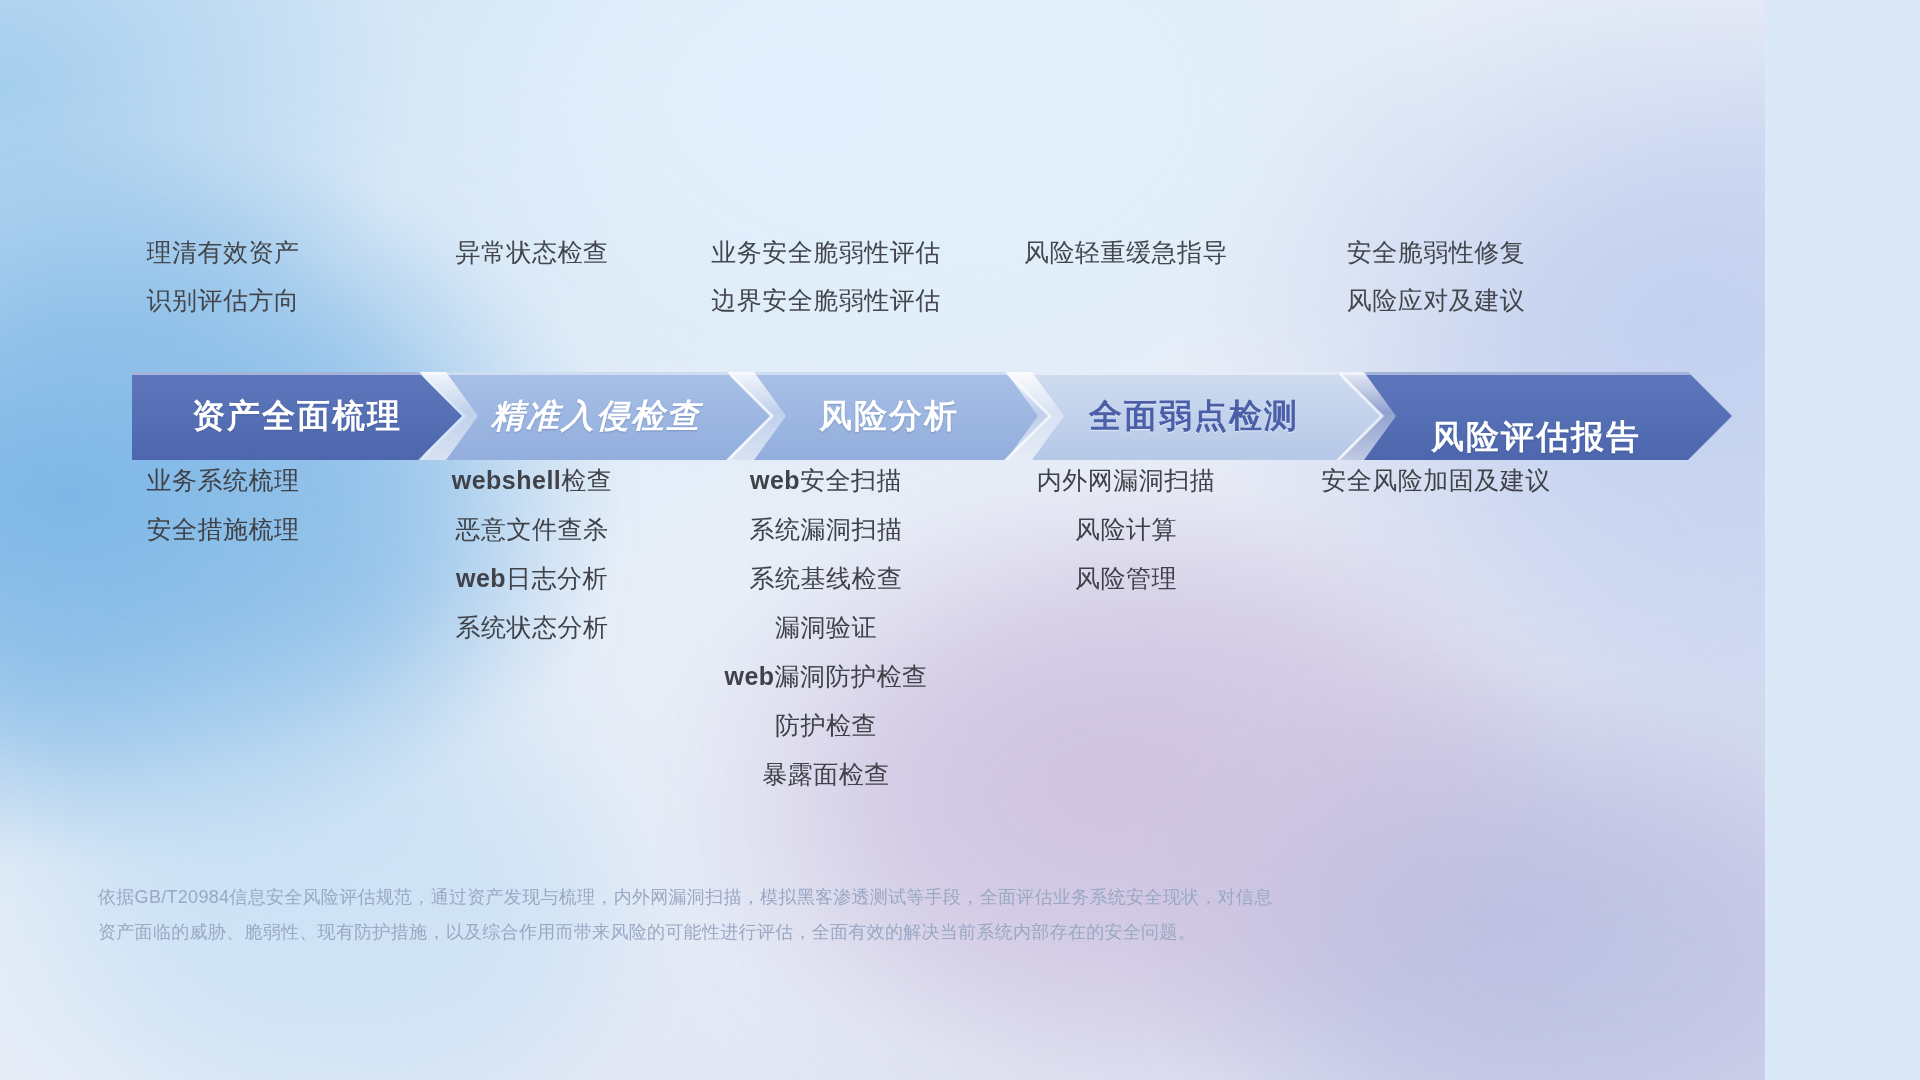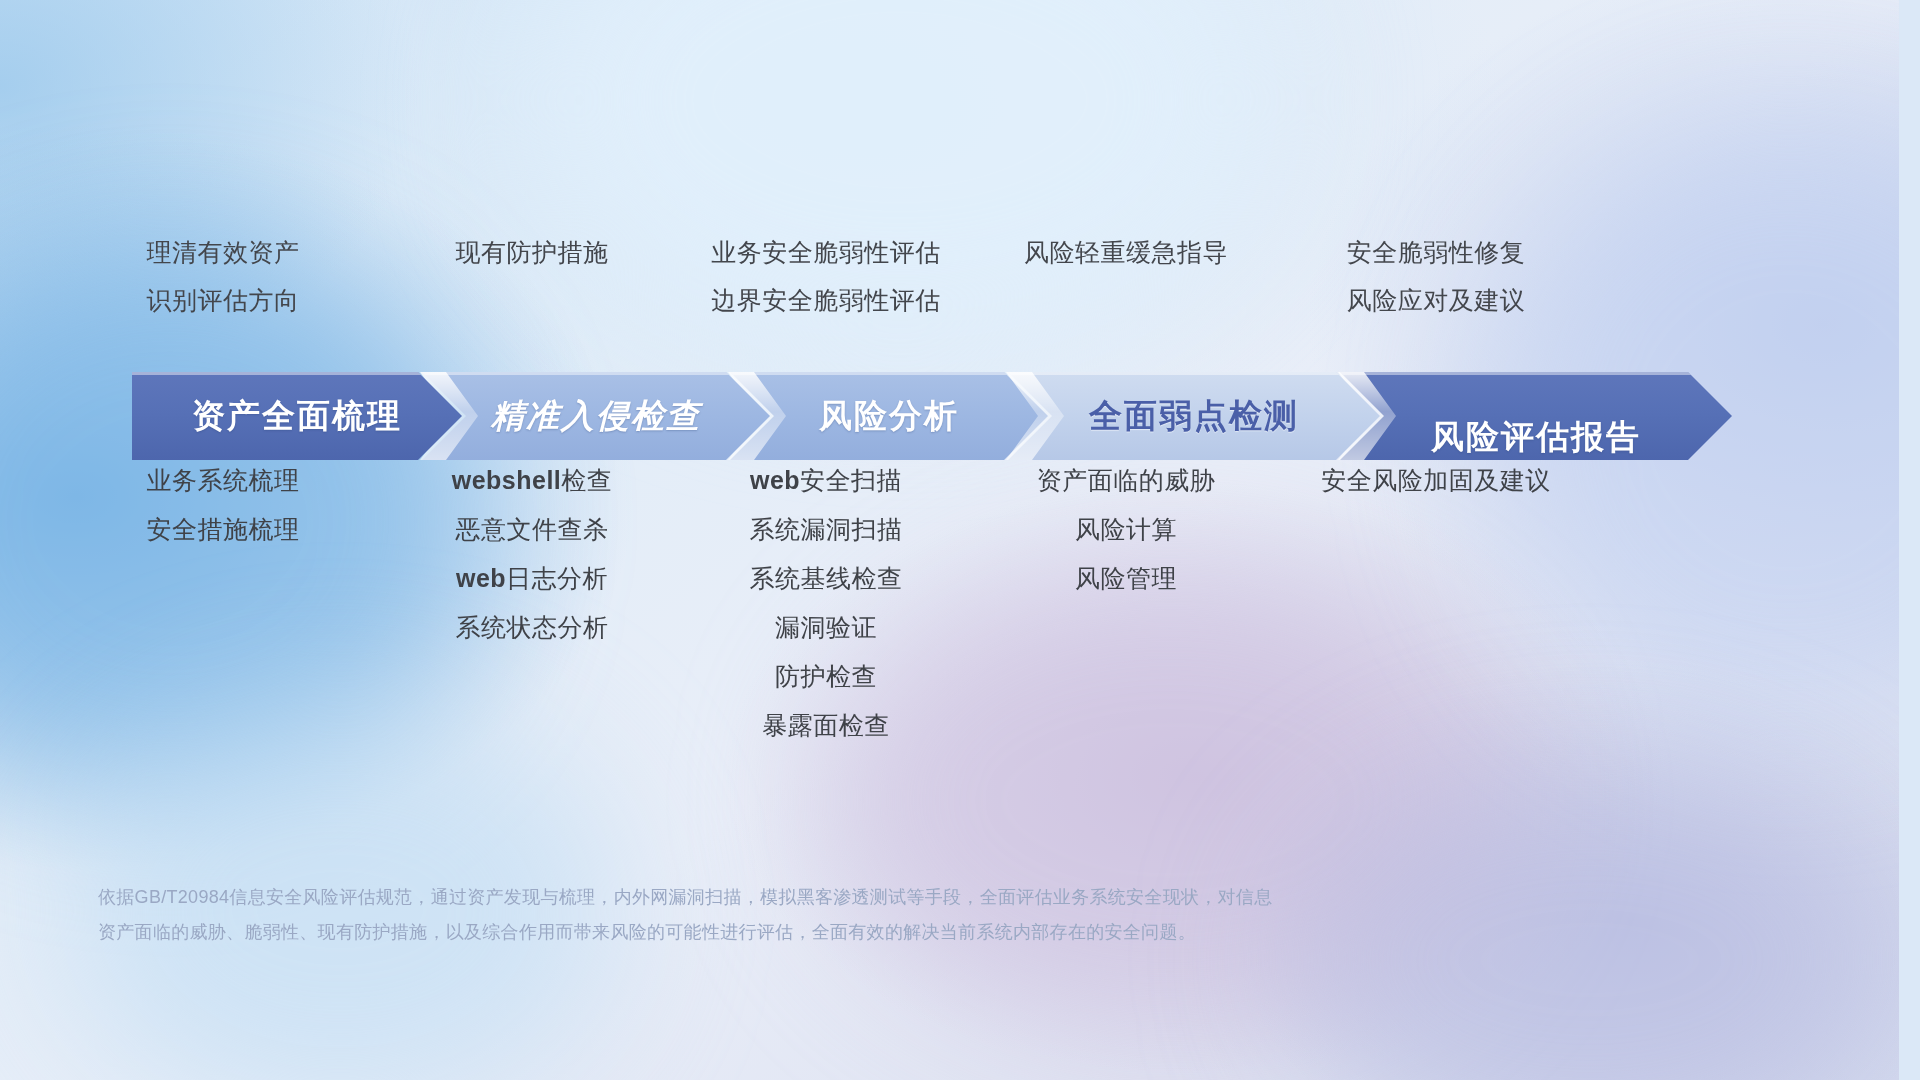--- a/index.html
+++ b/index.html
@@ -10,21 +10,21 @@
     height: 1080px;
     overflow: hidden;
   }
   body {
     font-family: "Liberation Sans", "DejaVu Sans", sans-serif;
     background: #dbe8f7;
   }
 
   .stage {
     position: relative;
-    width: 1899px;
+    width: 1765px;
     height: 1080px;
     overflow: hidden;
     background:
       radial-gradient(ellipse 900px 600px at 4% 46%, rgba(118,178,228,0.85) 0%, rgba(118,178,228,0.0) 62%),
       radial-gradient(ellipse 700px 520px at 0% 8%, rgba(150,198,235,0.75) 0%, rgba(150,198,235,0) 60%),
       radial-gradient(ellipse 760px 480px at 63% 72%, rgba(200,188,220,0.70) 0%, rgba(200,188,220,0) 62%),
       radial-gradient(ellipse 620px 420px at 86% 86%, rgba(175,180,222,0.62) 0%, rgba(175,180,222,0) 64%),
       radial-gradient(ellipse 780px 560px at 96% 30%, rgba(182,198,234,0.80) 0%, rgba(182,198,234,0) 66%),
       radial-gradient(ellipse 900px 520px at 46% 10%, rgba(214,232,248,0.95) 0%, rgba(214,232,248,0) 70%),
       linear-gradient(145deg, #cfe4f6 0%, #e2edf8 32%, #e9eef8 55%, #dfe3f2 78%, #d6dcef 100%);
@@ -186,21 +186,21 @@
   <div class="bloom bloom-f"></div>
 
   <div class="content">
 
     <div class="top-row" id="top-row">
         <div class="top-col" style="width: 330px; margin-left: 58px;">
           <div class="line">理清有效资产</div>
           <div class="line">识别评估方向</div>
         </div>
         <div class="top-col" style="width: 288px; margin-left: 0px;">
-          <div class="line">现有防护措施</div>
+          <div class="line">异常状态检查</div>
         </div>
         <div class="top-col" style="width: 300px; margin-left: 0px;">
           <div class="line">业务安全脆弱性评估</div>
           <div class="line">边界安全脆弱性评估</div>
         </div>
         <div class="top-col" style="width: 300px; margin-left: 0px;">
           <div class="line">风险轻重缓急指导</div>
         </div>
         <div class="top-col" style="width: 320px; margin-left: 0px;">
           <div class="line">安全脆弱性修复</div>
@@ -244,25 +244,26 @@
           <div class="line"><b>webshell</b>检查</div>
           <div class="line">恶意文件查杀</div>
           <div class="line"><b>web</b>日志分析</div>
           <div class="line">系统状态分析</div>
         </div>
         <div class="bot-col" style="width: 300px; margin-left: 0px;">
           <div class="line"><b>web</b>安全扫描</div>
           <div class="line">系统漏洞扫描</div>
           <div class="line">系统基线检查</div>
           <div class="line">漏洞验证</div>
+          <div class="line"><b>web</b>漏洞防护检查</div>
           <div class="line">防护检查</div>
           <div class="line">暴露面检查</div>
         </div>
         <div class="bot-col" style="width: 300px; margin-left: 0px;">
-          <div class="line">资产面临的威胁</div>
+          <div class="line">内外网漏洞扫描</div>
           <div class="line">风险计算</div>
           <div class="line">风险管理</div>
         </div>
         <div class="bot-col" style="width: 320px; margin-left: 0px;">
           <div class="line">安全风险加固及建议</div>
         </div>
       </div>
 
     <div class="footer">
       <div class="fline">依据GB/T20984信息安全风险评估规范，通过资产发现与梳理，内外网漏洞扫描，模拟黑客渗透测试等手段，全面评估业务系统安全现状，对信息</div>

